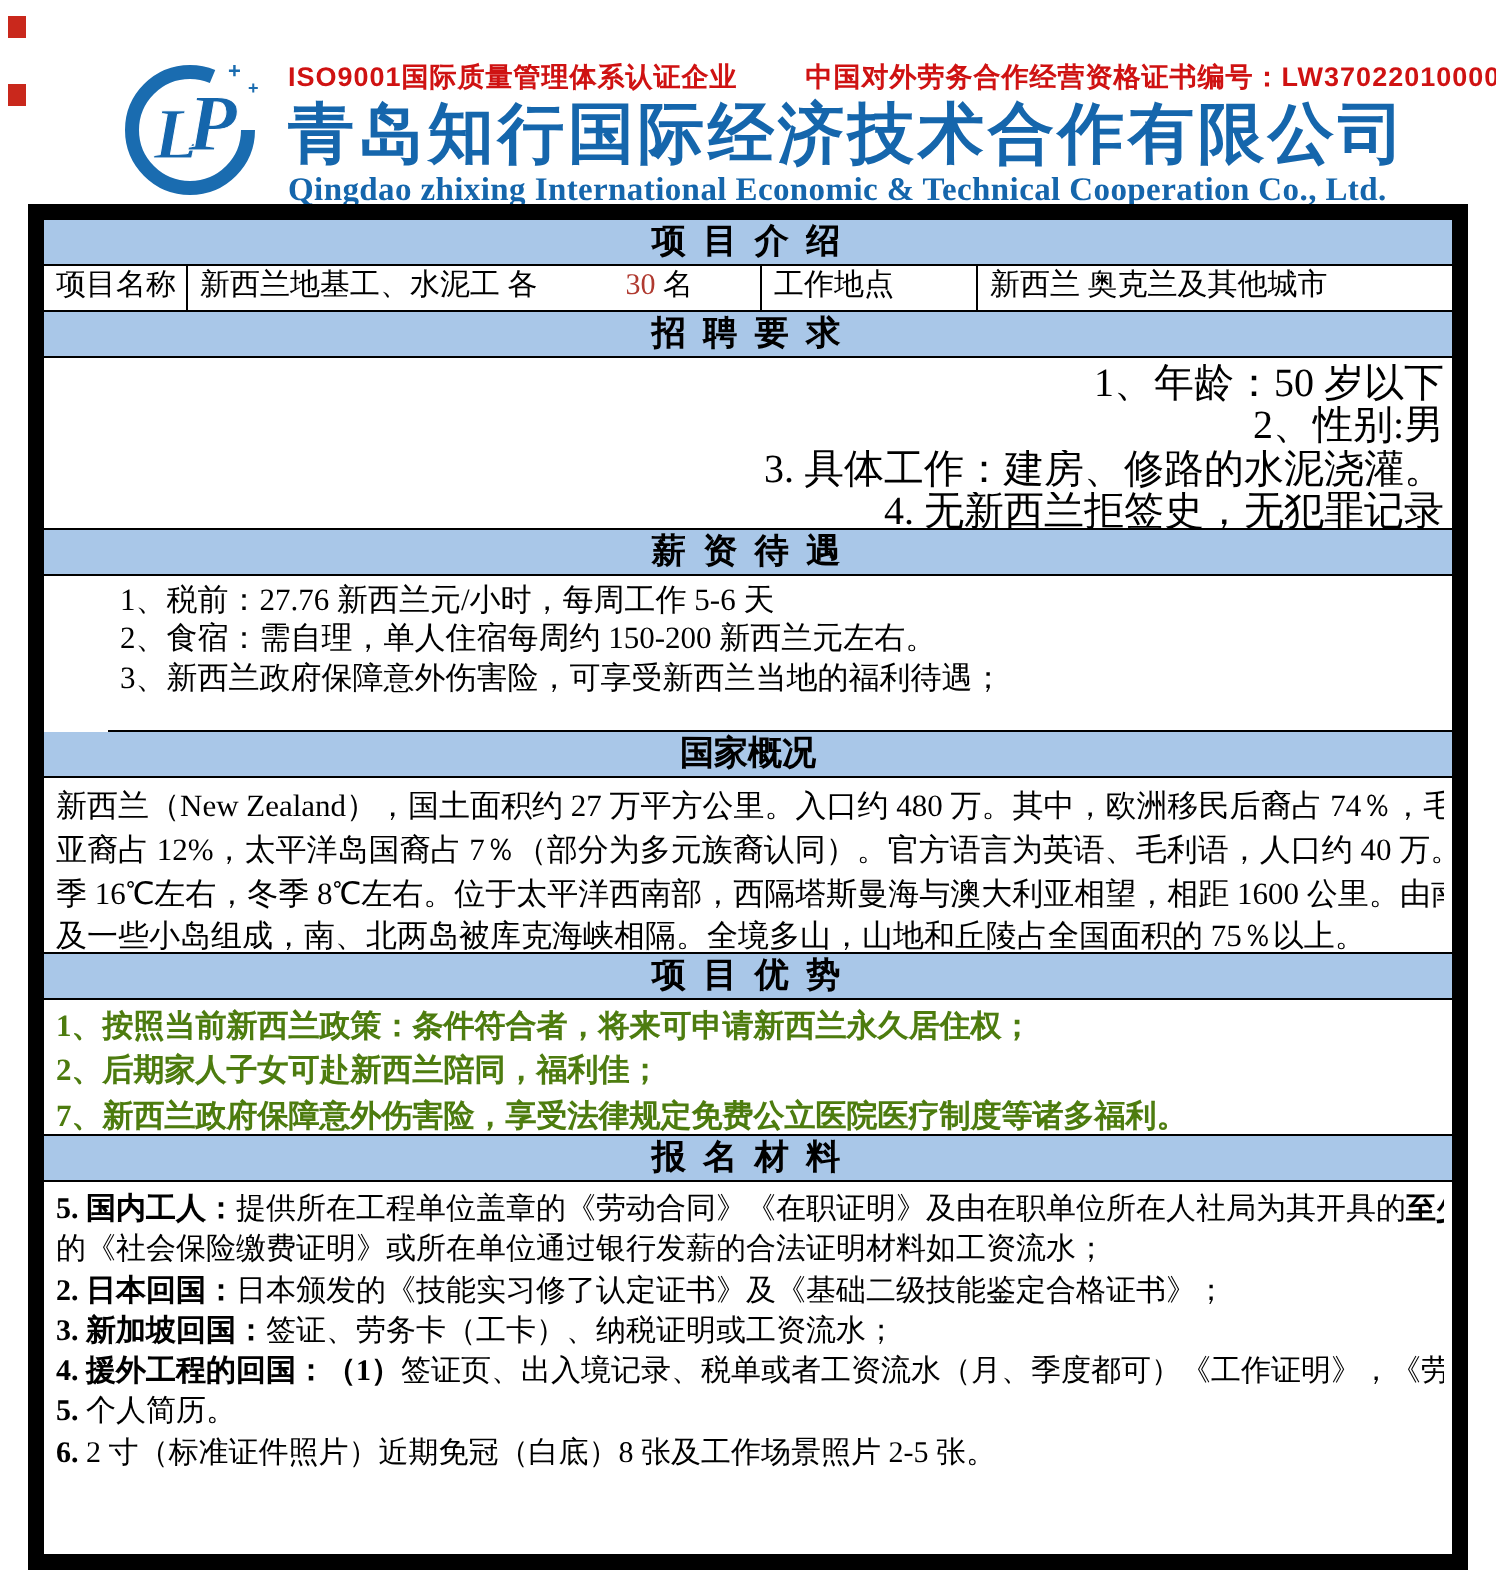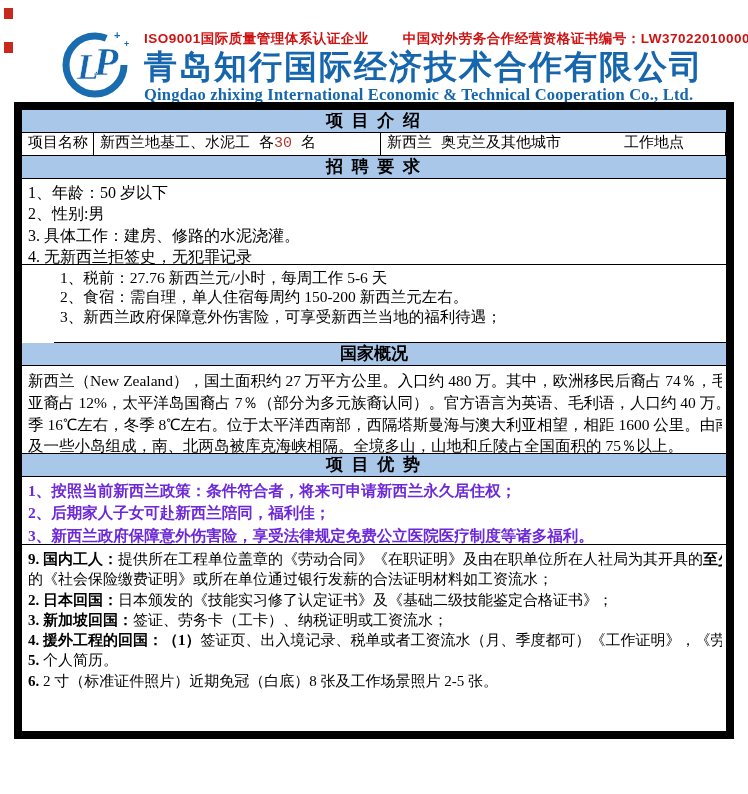--- a/index.html
+++ b/index.html
@@ -43,40 +43,40 @@
   .sec-header{
     background:#a9c7e8;border-bottom:1px solid #000;
     font-family:"Liberation Sans",sans-serif;font-weight:bold;
     font-size:17px;text-align:center;letter-spacing:2px;
     height:23px;line-height:22px;box-sizing:border-box;color:#000;
   }
   .sec-header.tight{letter-spacing:0;}
 
   .intro-row{display:flex;height:23px;box-sizing:border-box;border-bottom:1px solid #000;
     font-size:15px;line-height:21px;white-space:nowrap;}
-  .intro-row .cell{box-sizing:border-box;border-right:1px solid #000;padding:0 6px;overflow:hidden;font-family:Liberation Mono, monospace;}
+  .intro-row .cell{box-sizing:border-box;border-right:1px solid #000;padding:0 6px;overflow:hidden;}
   .intro-row .c1{width:72px;}
   .intro-row .c2{width:287px;}
   .intro-row .c3{width:108px;}
   .intro-row .c4{flex:1;border-right:none;}
-  .red-num{color:#b03a30;}
+  .red-num{color:#b03a30;margin-left:44px;}
 
   .sec-content{box-sizing:border-box;border-bottom:1px solid #000;padding:3px 4px 0 6px;overflow:hidden;}
   .line{white-space:nowrap;overflow:hidden;}
   .b{font-weight:bold;}
   .u{text-decoration:underline;text-underline-offset:3px;}
 
   #sec-requirements{height:86px;}
-  #sec-requirements .line{line-height:21.4px;font-size:16px;}
+  #sec-requirements .line{line-height:21.4px;font-size:20px;text-align:right;}
   #sec-salary{height:78px;margin-left:32px;}
   #sec-salary .line{line-height:19.3px;font-size:15.5px;}
   #sec-country{height:88px;padding-top:4px;}
   #sec-country .line{line-height:21.8px;font-size:15.5px;}
   #sec-advantages{height:68px;}
-  #sec-advantages .line{line-height:22.4px;font-size:15.5px;color:#6d28d9;font-weight:bold;}
+  #sec-advantages .line{line-height:22.4px;font-size:15.5px;color:#4d7c0f;font-weight:bold;}
   #sec-materials{height:186px;border-bottom:none;padding-top:4px;}
   #sec-materials .line{line-height:20.3px;font-size:15px;}
 </style>
 </head>
 <body>
 
 <div class="page">
 
   <div class="corner-mark m1"></div>
   <div class="corner-mark m2"></div>
@@ -96,51 +96,53 @@
       <div class="company-cn">青岛知行国际经济技术合作有限公司</div>
       <div class="company-en">Qingdao zhixing International Economic &amp; Technical Cooperation Co., Ltd.</div>
     </div>
   </div>
 
   <div class="doc-table">
     <div class="sec-header">项 目 介 绍</div>
     <div class="intro-row">
       <div class="cell c1">项目名称</div>
       <div class="cell c2"><span>新西兰地基工、水泥工 各</span><span class="red-num">30</span><span> 名</span></div>
+      <div class="cell c3">工作地点</div>
       <div class="cell c4">新西兰 奥克兰及其他城市</div>
-      <div class="cell c3">工作地点</div>
     </div>
     <div id="sections">
         <div class="sec-header" id="hdr-requirements">招 聘 要 求</div>
         <div class="sec-content" id="sec-requirements">
           <div class="line"><span>1、年龄：50 岁以下</span></div>
           <div class="line"><span>2、性别:男</span></div>
           <div class="line"><span>3. 具体工作：建房、修路的水泥浇灌。</span></div>
           <div class="line"><span>4. 无新西兰拒签史，无犯罪记录</span></div>
         </div>
+        <div class="sec-header" id="hdr-salary">薪 资 待 遇</div>
         <div class="sec-content" id="sec-salary">
           <div class="line"><span>1、税前：27.76 新西兰元/小时，每周工作 5-6 天</span></div>
           <div class="line"><span>2、食宿：需自理，单人住宿每周约 150-200 新西兰元左右。</span></div>
           <div class="line"><span>3、新西兰政府保障意外伤害险，可享受新西兰当地的福利待遇；</span></div>
         </div>
         <div class="sec-header tight" id="hdr-country">国家概况</div>
         <div class="sec-content" id="sec-country">
           <div class="line"><span>新西兰（New Zealand），国土面积约 27 万平方公里。入口约 480 万。其中，欧洲移民后裔占 74％，毛利人占 15％，</span></div>
           <div class="line"><span>亚裔占 12%，太平洋岛国裔占 7％（部分为多元族裔认同）。官方语言为英语、毛利语，人口约 40 万。平均气温夏</span></div>
           <div class="line"><span>季 16℃左右，冬季 8℃左右。位于太平洋西南部，西隔塔斯曼海与澳大利亚相望，相距 1600 公里。由南岛、北岛</span></div>
           <div class="line"><span>及一些小岛组成，南、北两岛被库克海峡相隔。</span><span class="u">全境多山，山地和丘陵占全国面积的 75％以上。</span></div>
         </div>
         <div class="sec-header" id="hdr-advantages">项 目 优 势</div>
         <div class="sec-content" id="sec-advantages">
           <div class="line"><span>1、按照当前新西兰政策：条件符合者，将来可申请新西兰永久居住权；</span></div>
           <div class="line"><span>2、后期家人子女可赴新西兰陪同，福利佳；</span></div>
-          <div class="line"><span>3、新西兰政府保障意外伤害险，享受法律规定免费公立医院医疗制度等诸多福利。</span></div>
+          <div class="line"><span>7、新西兰政府保障意外伤害险，享受法律规定免费公立医院医疗制度等诸多福利。</span></div>
         </div>
+        <div class="sec-header" id="hdr-materials">报 名 材 料</div>
         <div class="sec-content" id="sec-materials">
-          <div class="line"><span class="b">9. 国内工人：</span><span>提供所在工程单位盖章的《劳动合同》《在职证明》及由在职单位所在人社局为其开具的</span><span class="b">至少 1 年</span></div>
+          <div class="line"><span class="b">5. 国内工人：</span><span>提供所在工程单位盖章的《劳动合同》《在职证明》及由在职单位所在人社局为其开具的</span><span class="b">至少 1 年</span></div>
           <div class="line"><span>的《社会保险缴费证明》或所在单位通过银行发薪的合法证明材料如工资流水；</span></div>
           <div class="line"><span class="b">2. 日本回国：</span><span>日本颁发的《技能实习修了认定证书》及《基础二级技能鉴定合格证书》；</span></div>
           <div class="line"><span class="b">3. 新加坡回国：</span><span>签证、劳务卡（工卡）、纳税证明或工资流水；</span></div>
           <div class="line"><span class="b">4. 援外工程的回国：（1）</span><span>签证页、出入境记录、税单或者工资流水（月、季度都可）《工作证明》，《劳动合同》</span></div>
           <div class="line"><span class="b">5. </span><span>个人简历。</span></div>
           <div class="line"><span class="b">6. </span><span> 2 寸（标准证件照片）近期免冠（白底）8 张及工作场景照片 2-5 张。</span></div>
         </div>
       </div>
   </div>
 

